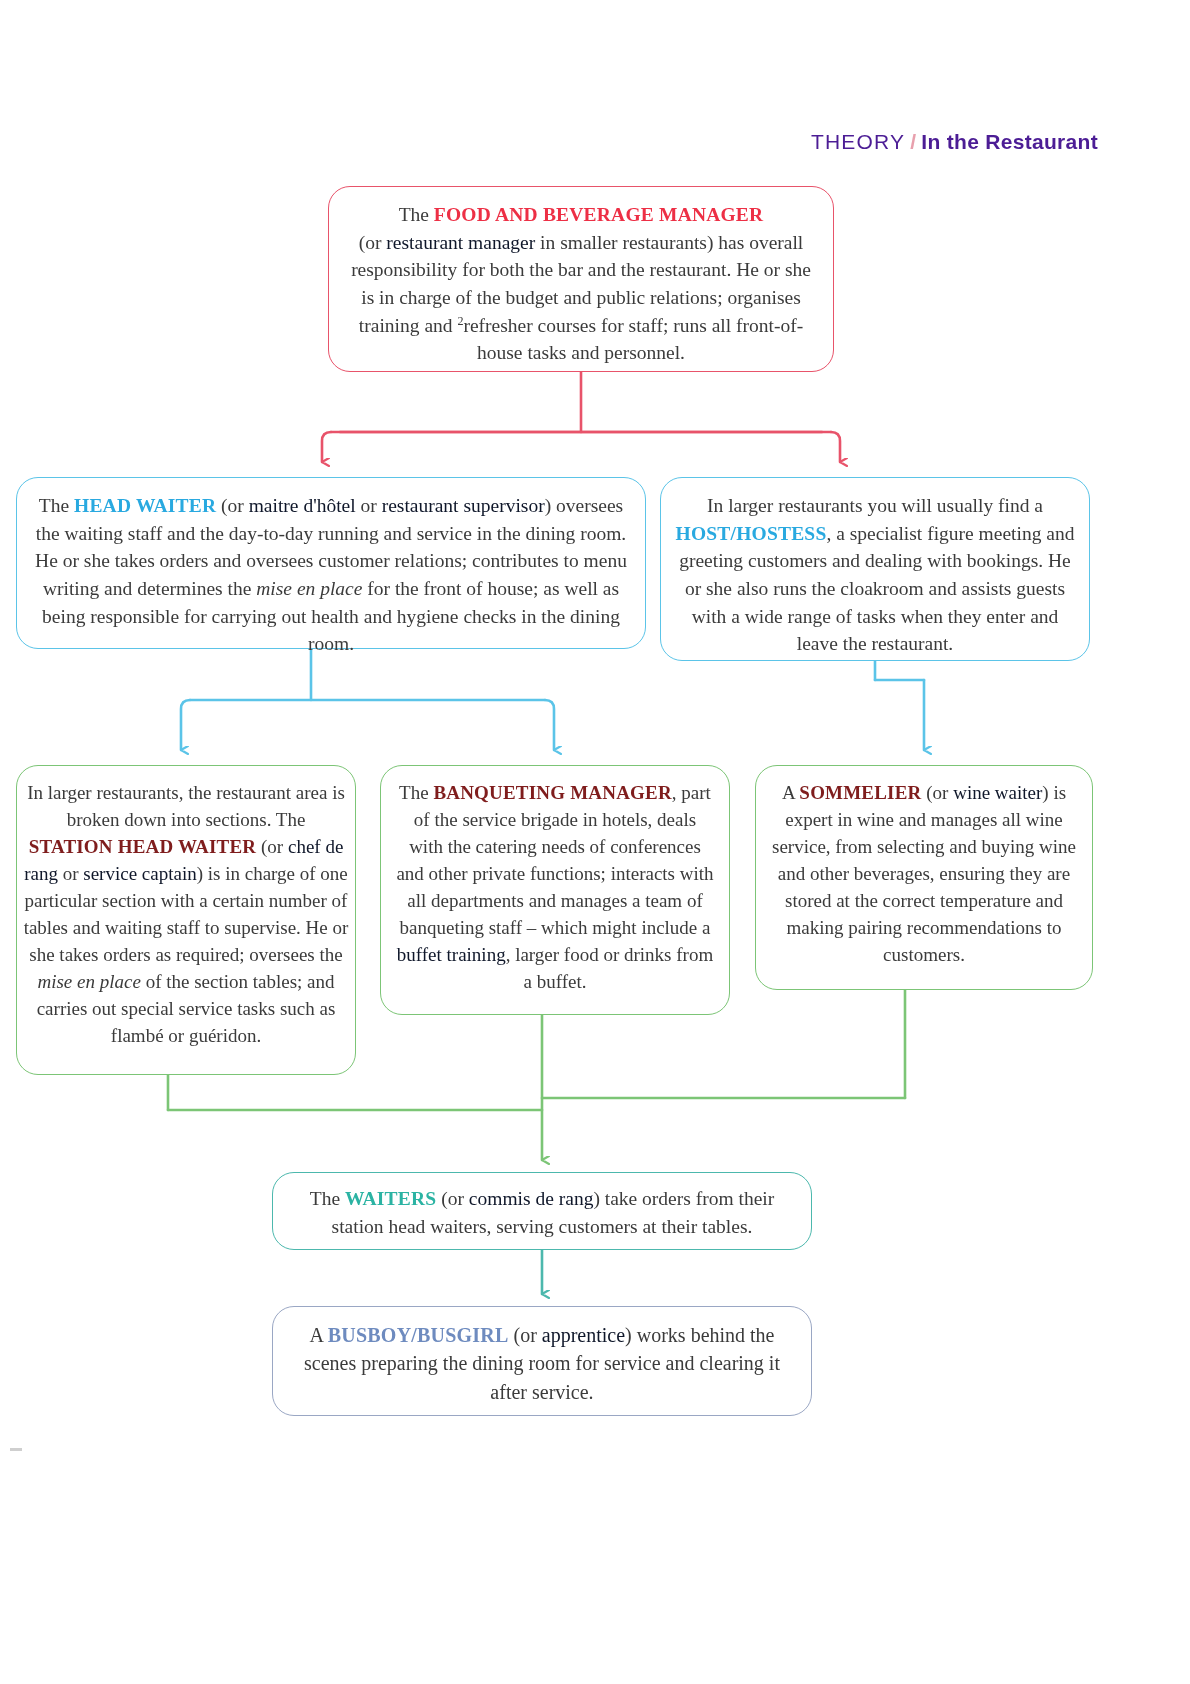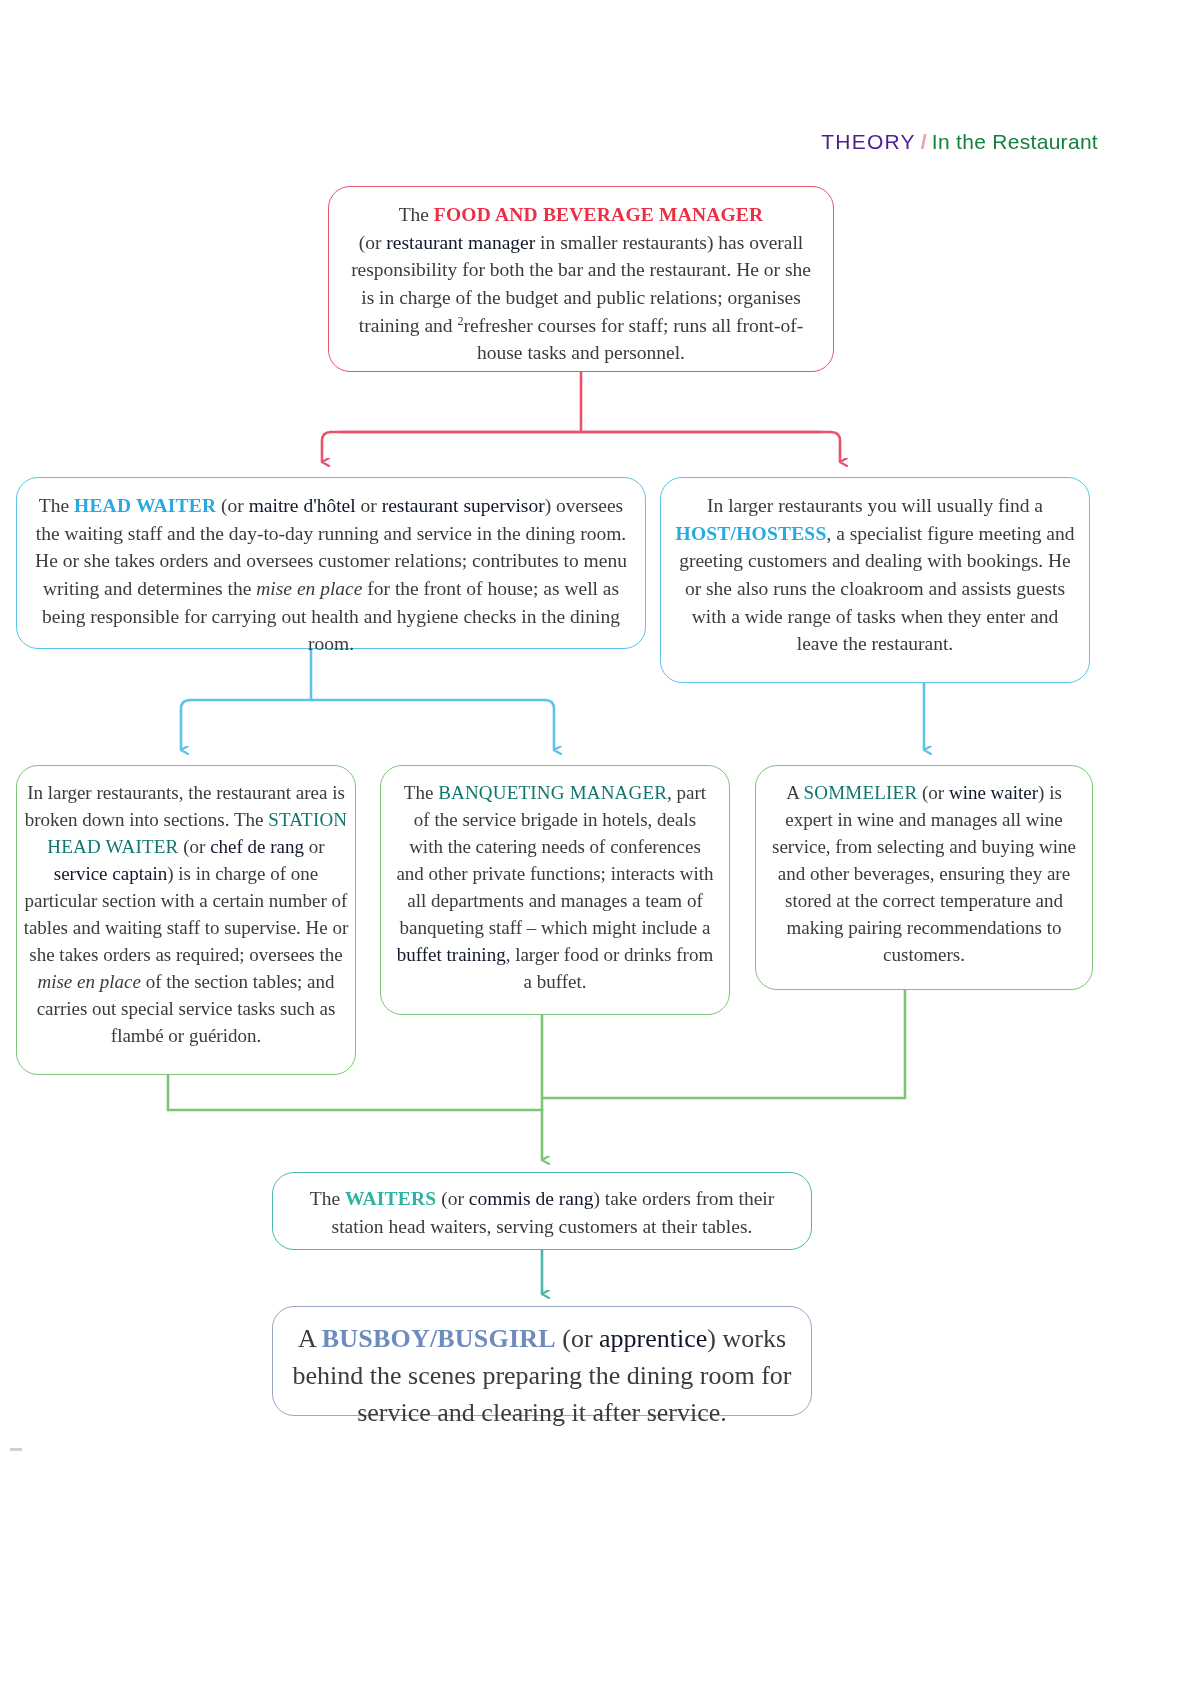--- a/index.html
+++ b/index.html
@@ -18,21 +18,21 @@
     right:92px;
     top:130px;
     font-family:"Liberation Sans", sans-serif;
     font-size:21px;
     letter-spacing:.3px;
     white-space:nowrap;
     color:#6d6e71;
   }
   .header .theory{font-weight:normal;color:#4c1d95;letter-spacing:1.2px;}
   .header .slash{color:#e8a0ad;font-weight:bold;margin:0 5px;}
-  .header .sub{color:#15803d;font-weight:normal;}
+  .header .sub{color:#4c1d95;font-weight:bold;}
 
   
   .box{
     position:absolute;
     box-sizing:border-box;
     border:1.6px solid #000;
     border-radius:22px;
     background:#fff;
     text-align:center;
     color:#3b3b3b;
@@ -42,34 +42,34 @@
   .red   {border-color:#e8536a;}
   .blue  {border-color:#5bc4e8;}
   .green {border-color:#7cc576;}
   .teal  {border-color:#4cb8ad;}
   .grey  {border-color:#9aa7c4;}
 
   b{font-weight:normal;color:#0f172a;}
   i{font-style:italic;}
   .kw-red   {color:#ed2f45;font-weight:bold;letter-spacing:.2px;}
   .kw-blue  {color:#29a9e0;font-weight:bold;letter-spacing:.2px;}
-  .kw-green {color:#0f766e;font-weight:normal;letter-spacing:.2px;}
+  .kw-green {color:#7f1d1d;font-weight:bold;letter-spacing:.2px;}
   .kw-teal  {color:#2bb3a3;font-weight:bold;letter-spacing:.2px;}
   .kw-grey  {color:#6e8bbf;font-weight:bold;letter-spacing:.2px;}
   sup{font-size:.62em;vertical-align:super;}
 
   
   #box-fbm      {left:328px; top:186px; width:506px; height:186px; padding:14px 20px 0; font-size:19.5px;}
   #box-head     {left:16px;  top:477px; width:630px; height:172px; padding:14px 16px 16px; font-size:19.5px;}
-  #box-host     {left:660px; top:477px; width:430px; height:206px; padding:14px 14px 0; font-size:19.5px;}
+  #box-host     {left:660px; top:477px; width:430px; height:184px; padding:14px 14px 0; font-size:19.5px;}
   #box-station  {left:16px;  top:765px; width:340px; height:310px; padding:14px 6px 0; font-size:19px;}
   #box-banq     {left:380px; top:765px; width:350px; height:250px; padding:14px 14px 0; font-size:19px;}
   #box-somm     {left:755px; top:765px; width:338px; height:225px; padding:14px 12px 0; font-size:19px;}
   #box-waiters  {left:272px; top:1172px;width:540px; height:78px;  padding:12px 18px 0; font-size:19.5px;}
-  #box-busboy   {left:272px; top:1306px;width:540px; height:110px; padding:14px 18px 4px; font-size:26px;}
+  #box-busboy   {left:272px; top:1306px;width:540px; height:110px; padding:14px 18px 4px; font-size:20px;}
 
   
   #wires{position:absolute;left:0;top:0;width:1190px;height:1684px;pointer-events:none;}
 
   .bottom-rule{
     position:absolute;left:10px;top:1448px;width:12px;height:3px;background:#cfcfcf;
   }
 </style>
 </head>
 <body>

